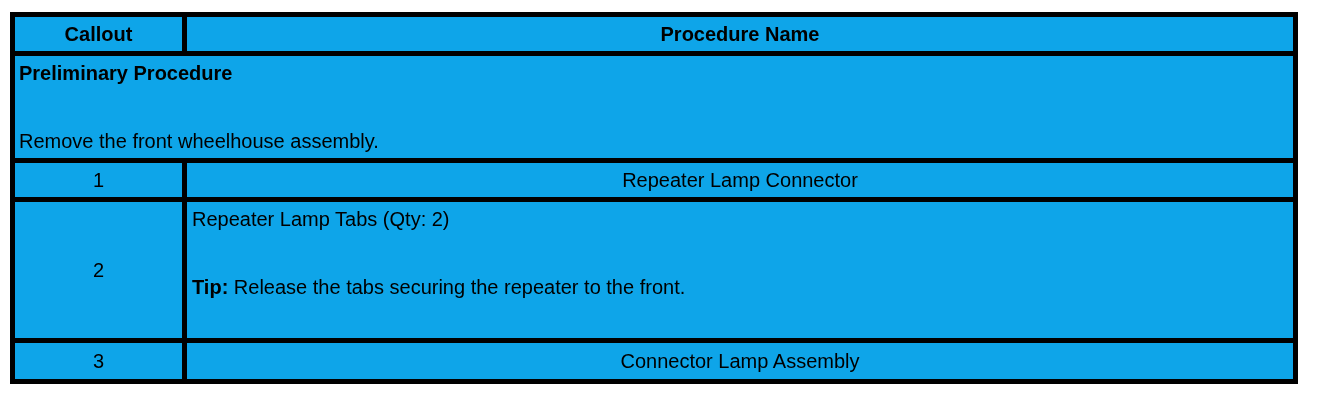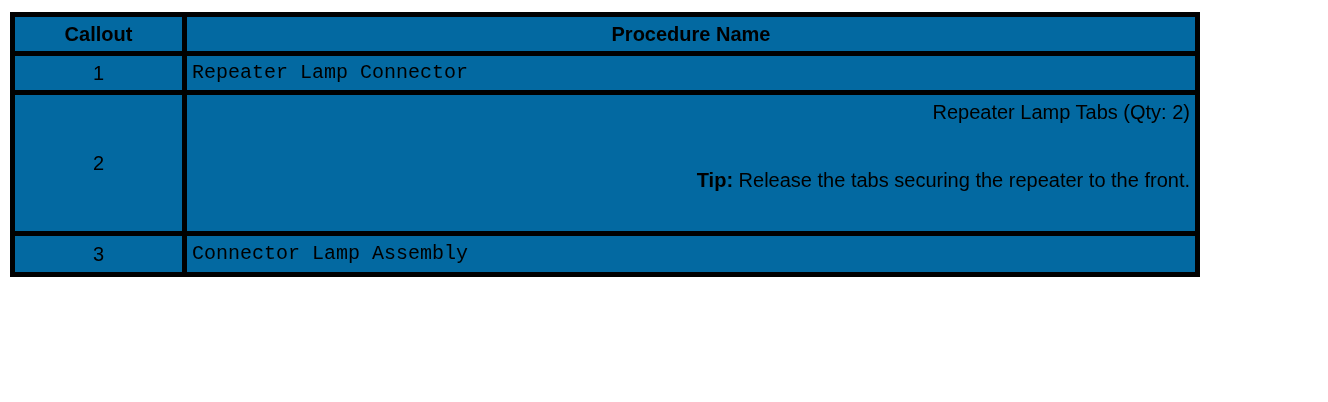--- a/index.html
+++ b/index.html
@@ -11,22 +11,22 @@
     font-family: "Liberation Sans", sans-serif;
     color: #000000;
     -webkit-font-smoothing: none;
   }
   .doc {
     padding: 12px 0 0 10px;
   }
   table.callout-table {
     border-collapse: collapse;
     table-layout: fixed;
-    width: 1190px;
-    background: #0369a1;
+    width: 1288px;
+    background: #0ea5e9;
   }
   col.col-callout { width: 172px; }
   th, td {
     border: 5px solid #000000;
     font-size: 20px;
     line-height: 34px;
     padding: 0;
     vertical-align: middle;
     overflow: hidden;
   }
@@ -38,30 +38,29 @@
   td.prelim-cell {
     height: 102px;
     padding: 0 4px;
     text-align: left;
   }
   td.callout-cell {
     text-align: center;
     font-weight: normal;
   }
   td.name-cell {
-    text-align: left;
+    text-align: center;
     padding: 0 5px;
-    font-family: Liberation Mono, monospace;
   }
   tr.row-single td { height: 34px; }
   tr.row-last td { height: 36px; }
   tr.row-tall td.name-cell-tall {
     height: 136px;
     padding: 0 5px;
-    text-align: right;
+    text-align: left;
     vertical-align: top;
   }
   .line { height: 34px; line-height: 34px; white-space: nowrap; }
   .bold { font-weight: bold; }
 </style>
 </head>
 <body>
 
 <div class="doc">
   <table class="callout-table">
@@ -69,20 +68,27 @@
       <col class="col-callout">
       <col>
     </colgroup>
     <thead>
       <tr>
         <th class="header-cell">Callout</th>
         <th class="header-cell">Procedure Name</th>
       </tr>
     </thead>
     <tbody>
+      <tr>
+        <td class="prelim-cell" colspan="2">
+          <div class="line bold">Preliminary Procedure</div>
+          <div class="line"></div>
+          <div class="line">Remove the front wheelhouse assembly.</div>
+        </td>
+      </tr>
 
       <tr class="row-single">
         <td class="callout-cell">1</td>
         <td class="name-cell">Repeater Lamp Connector</td>
       </tr>
 
       <tr class="row-tall">
         <td class="callout-cell">2</td>
         <td class="name-cell-tall">
           <div class="line">Repeater Lamp Tabs (Qty: 2)</div>

